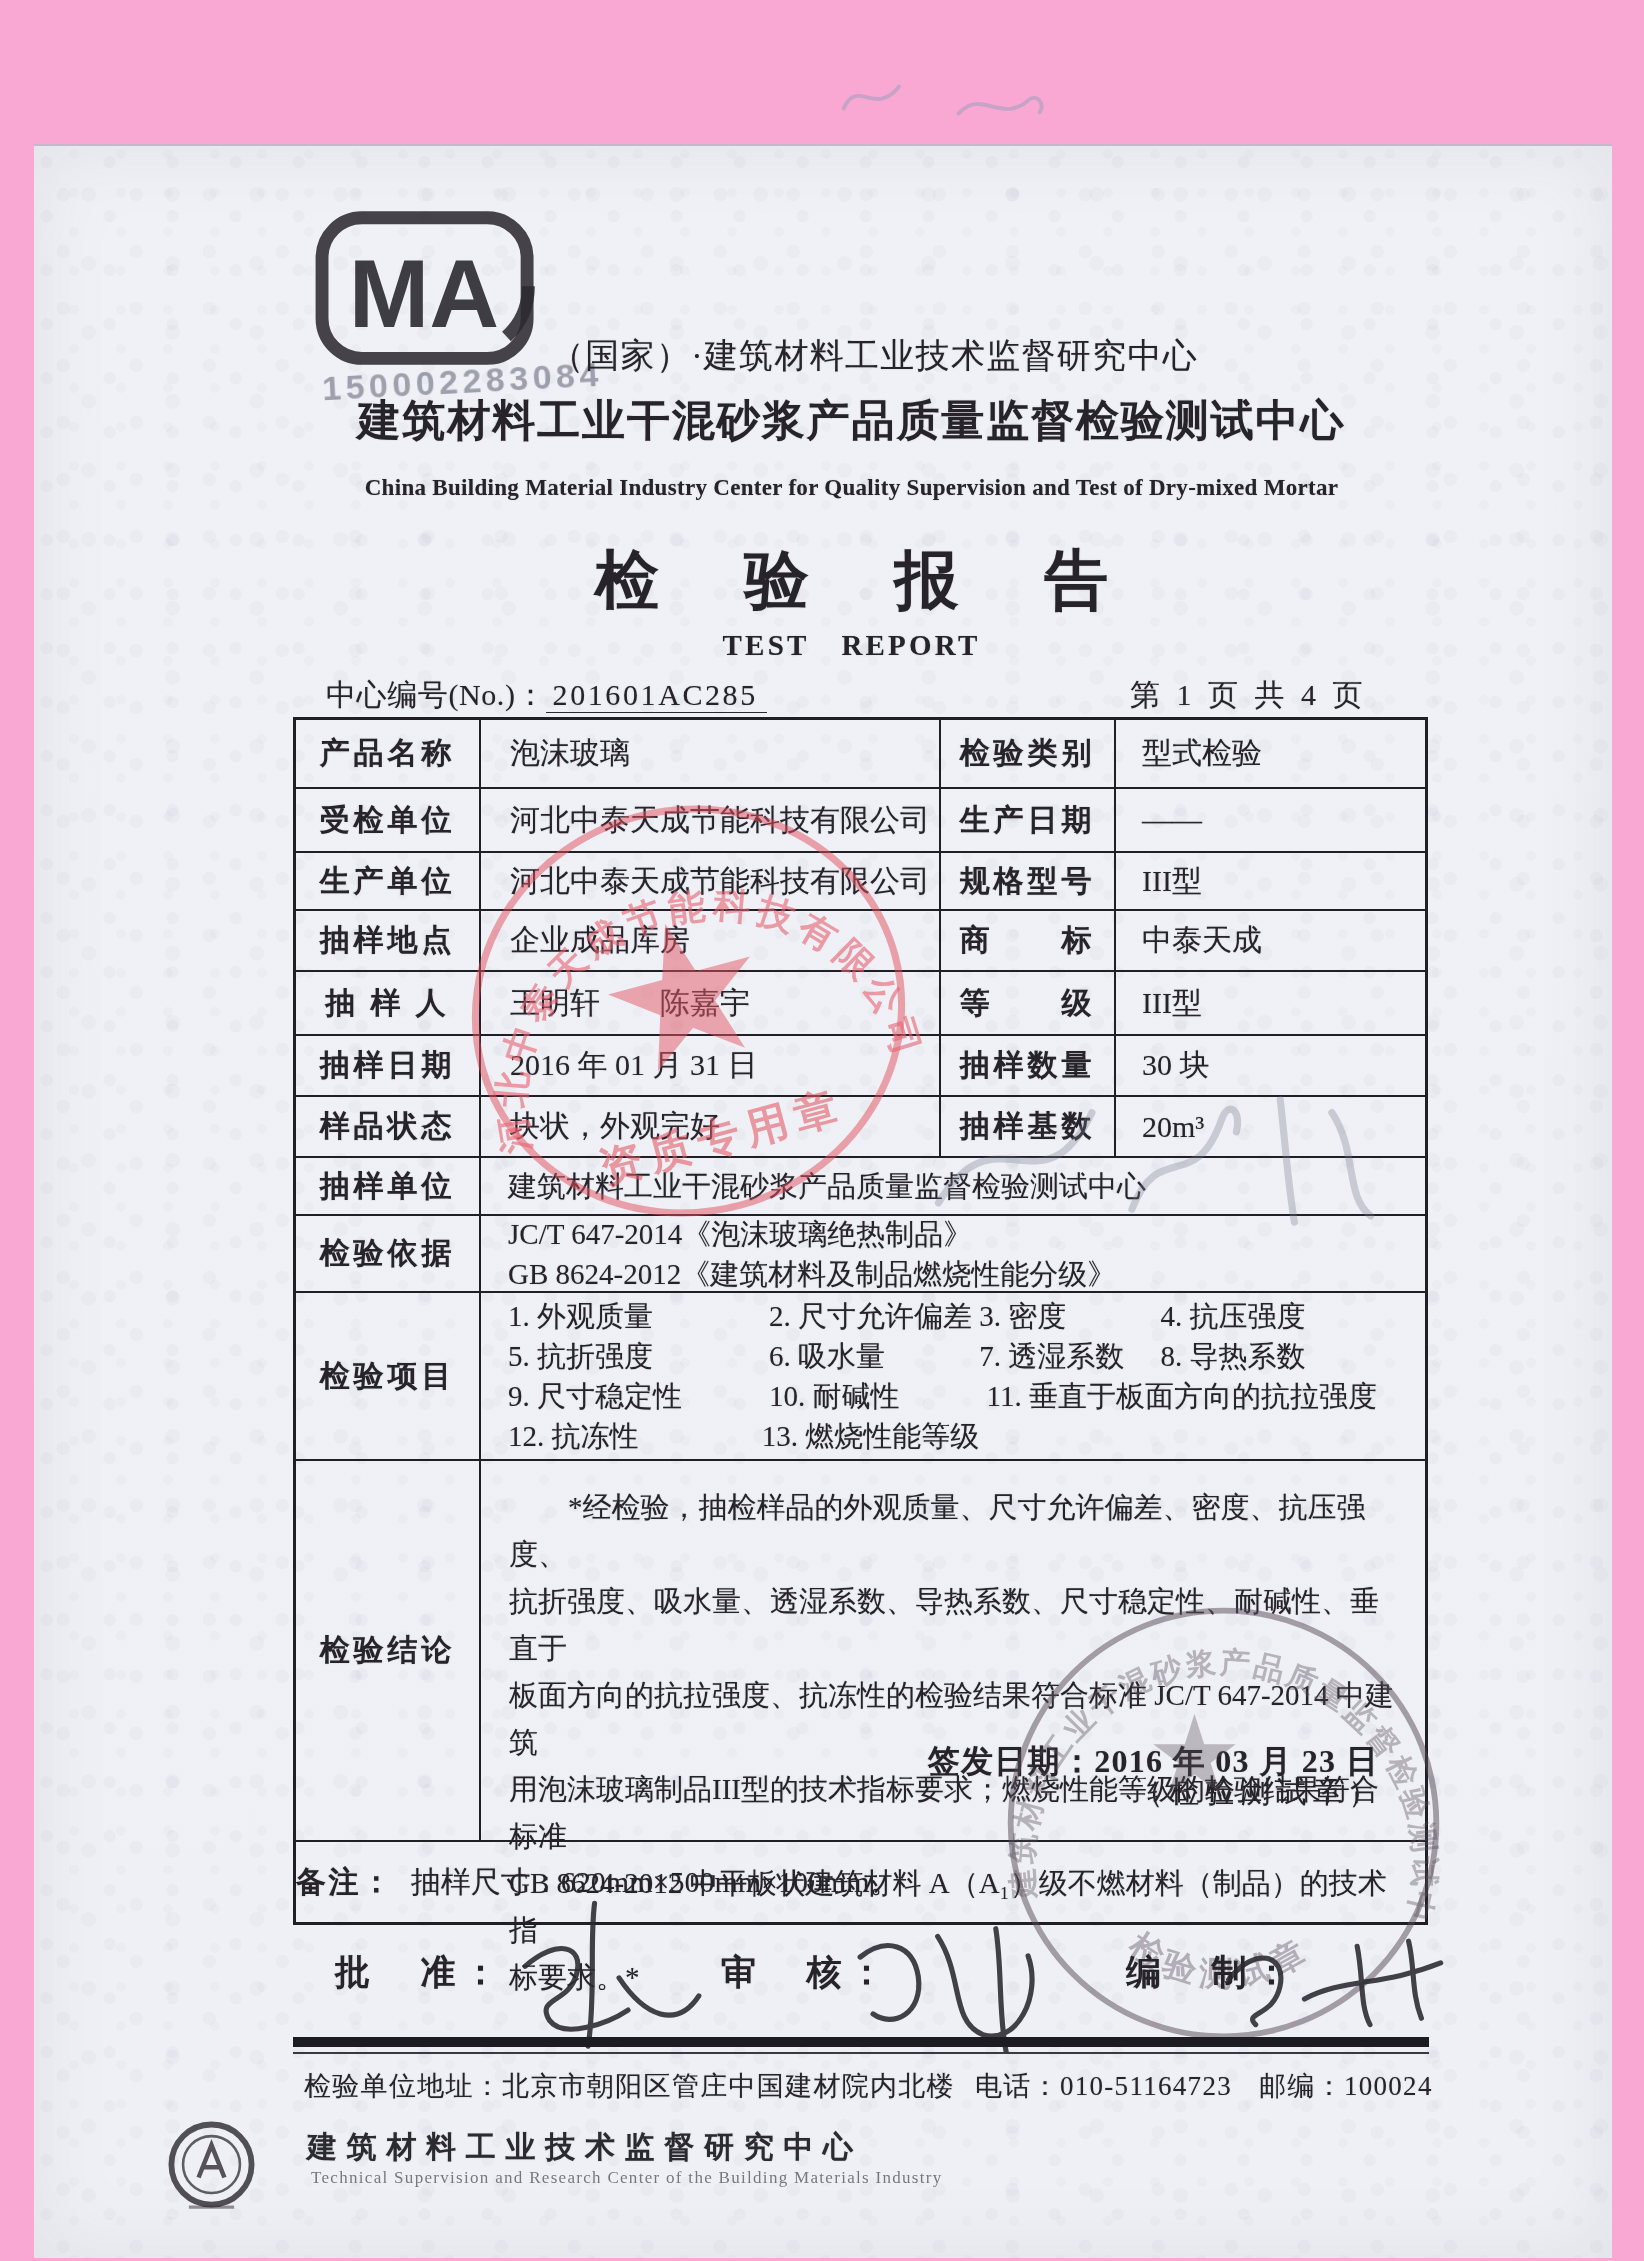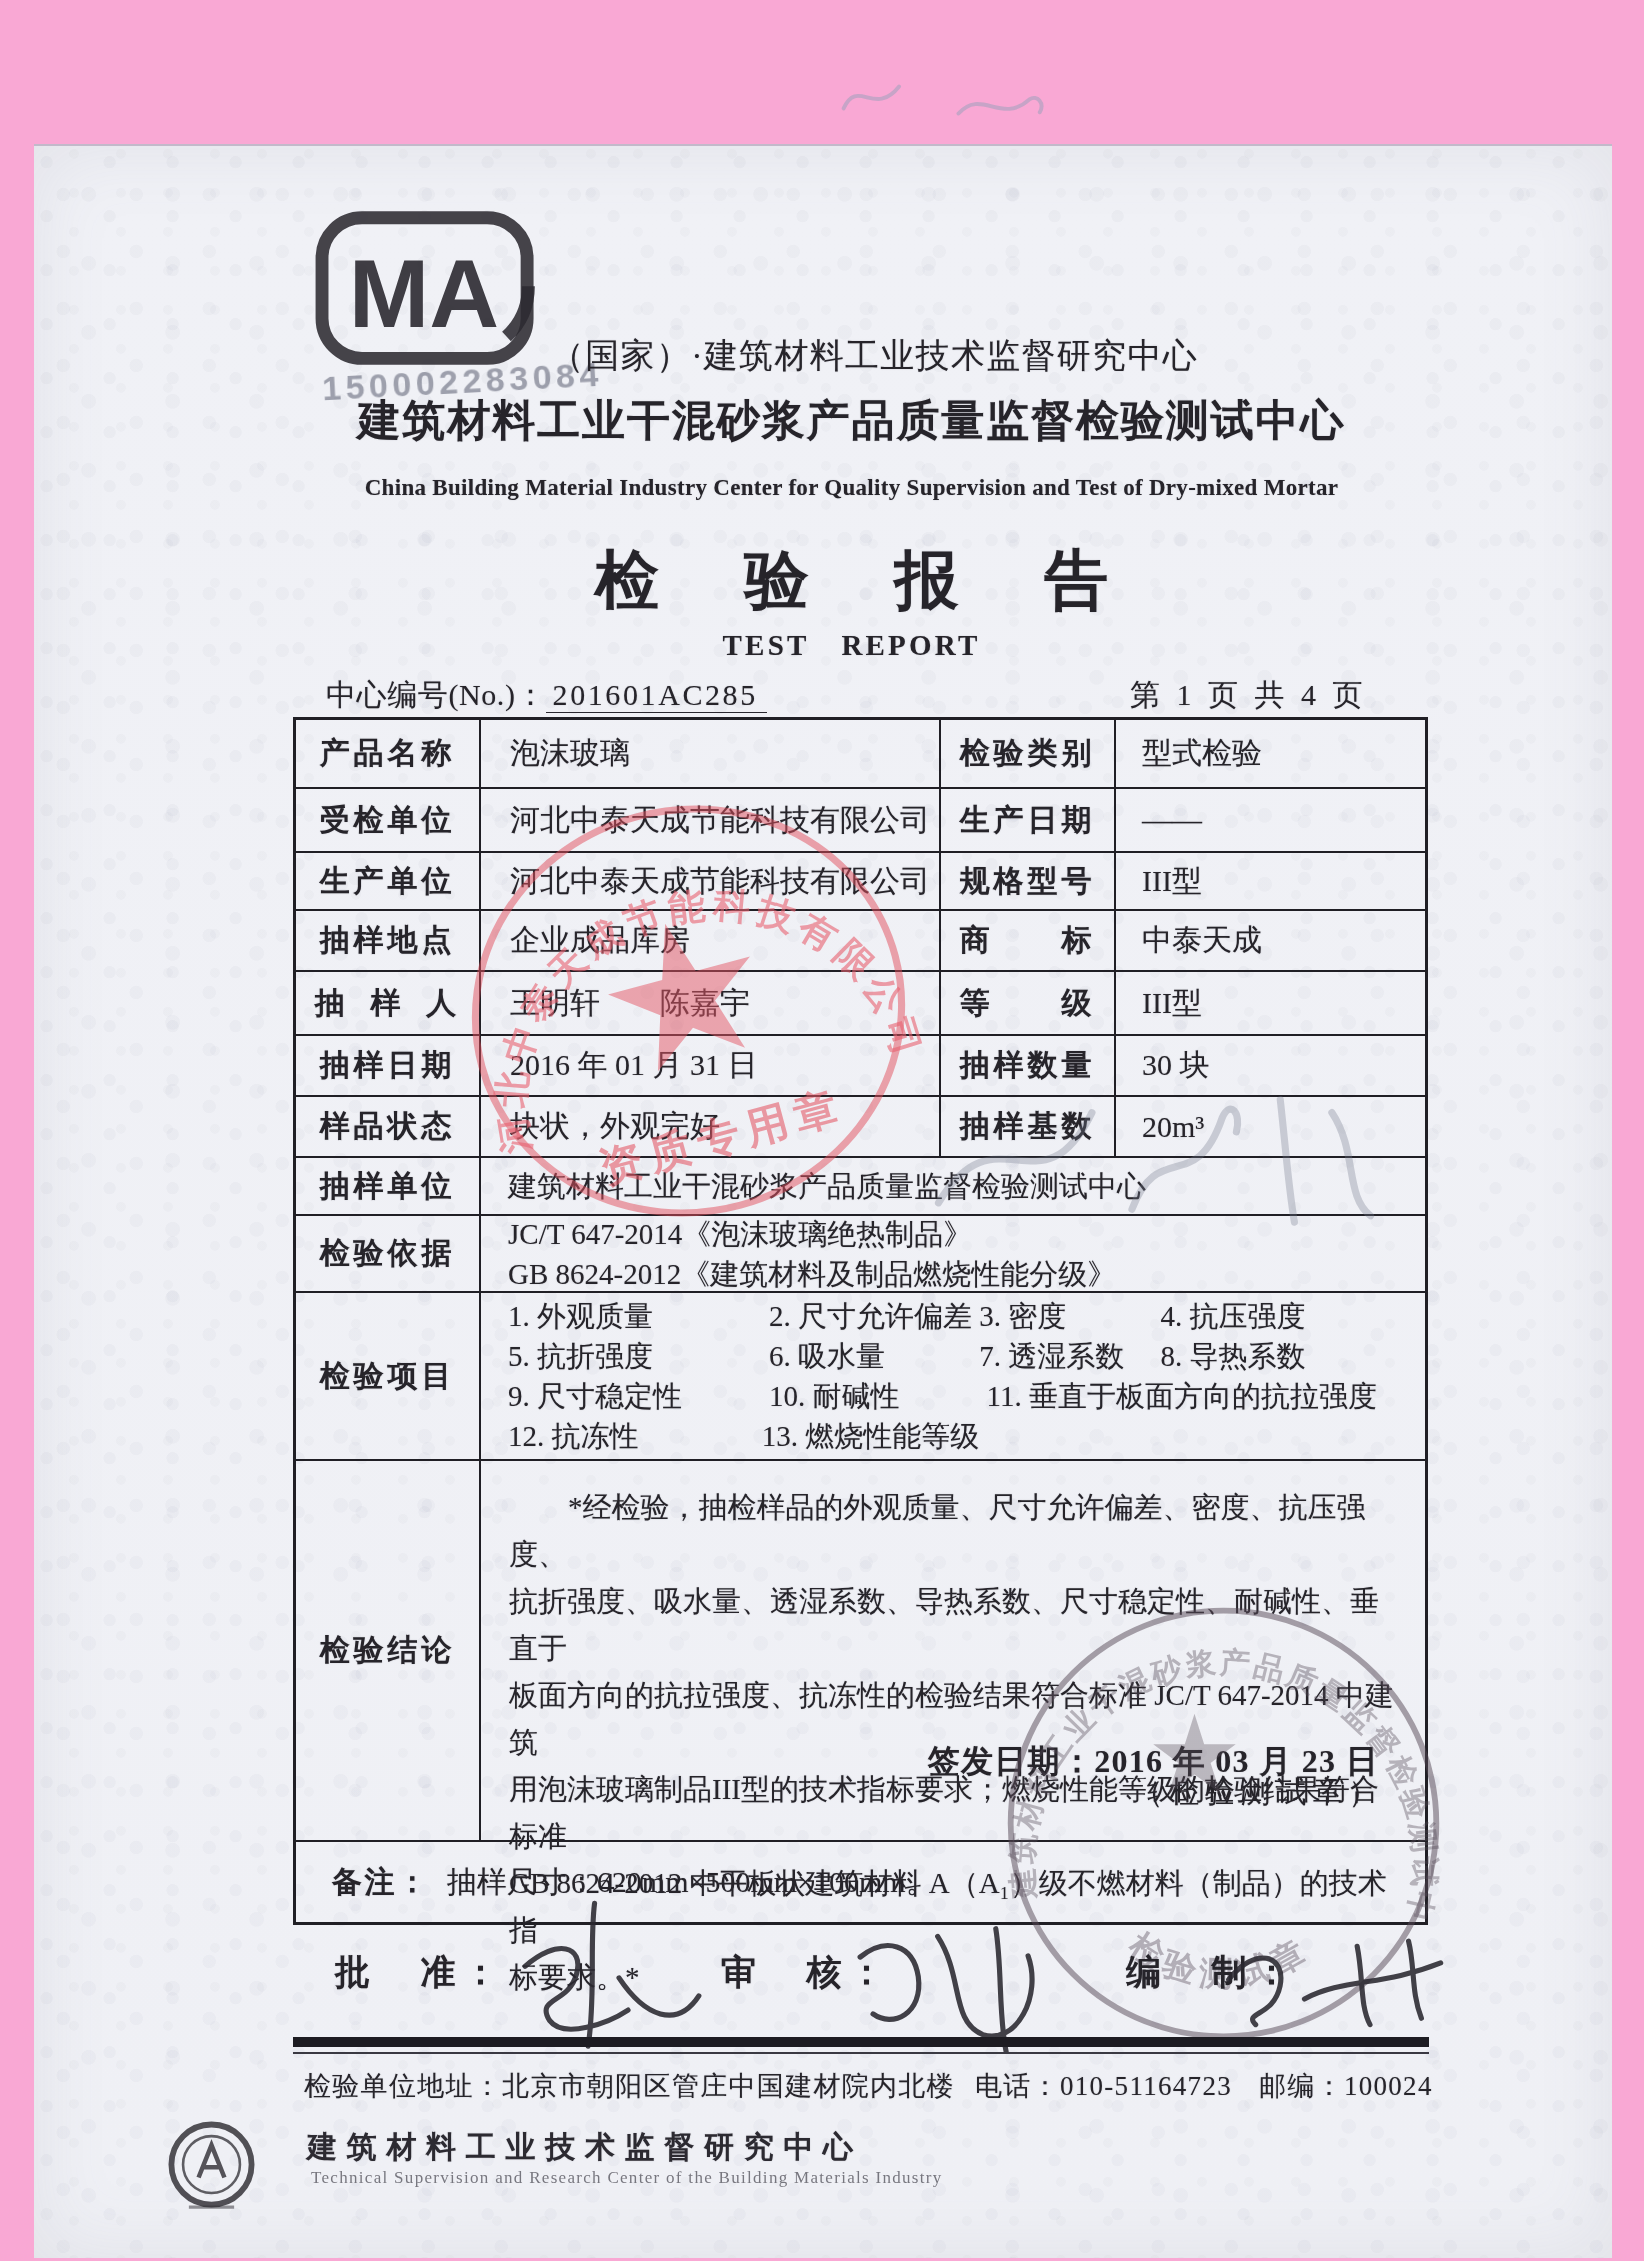--- a/index.html
+++ b/index.html
@@ -35,34 +35,34 @@
   .report-line{position:absolute;left:326px;top:675px;font-size:30px;letter-spacing:0.6px;}
   .report-line .no-value{letter-spacing:2.6px;border-bottom:1.9px solid #2a2830;padding:0 9px 1.3px 6.4px;}
   .pagination{position:absolute;left:1130px;top:675px;font-size:30px;letter-spacing:4.5px;}
 
   .tbl{position:absolute;left:293px;top:717px;width:1135px;height:1208px;
     border:3.9px solid #201f25;display:flex;flex-direction:column;}
   .tr{display:flex;flex:none;border-top:2.6px solid #201f25;}
   .tr.first{border-top:none;}
   .c{display:flex;align-items:center;}
   .c1{width:183px;justify-content:center;flex:none;
-    font-family:Liberation Mono, monospace;font-weight:600;font-size:30px;letter-spacing:3.9px;}
+    font-family:Liberation Serif, serif;font-weight:600;font-size:30px;letter-spacing:3.9px;}
   .c2{width:460px;flex:none;border-left:2.6px solid #201f25;padding-left:29px;font-size:30px;}
   .c3{width:175px;flex:none;border-left:2.6px solid #201f25;justify-content:center;
     font-family:"Liberation Sans","DejaVu Sans",sans-serif;font-weight:600;font-size:30px;letter-spacing:3.9px;}
   .c4{flex:1;border-left:2.6px solid #201f25;padding-left:26px;font-size:30px;}
   .cw{flex:1;border-left:2.6px solid #201f25;padding-left:27px;font-size:29px;
     display:flex;flex-direction:column;justify-content:center;}
   .cw div{line-height:40px;white-space:pre;}
   .concl{flex:1;border-left:2.6px solid #201f25;position:relative;padding:23px 26px 0 28px;font-size:29px;}
   .concl .ln{line-height:47px;}
   .concl .ln.indent{text-indent:59px;}
   .sign-date{position:absolute;right:46px;top:259px;font-size:32px;font-weight:600;letter-spacing:1.3px;margin-top:20px;}
   .seal-note{position:absolute;right:41px;top:311px;font-size:30px;letter-spacing:5.8px;}
-  .remark-cell{flex:1;display:flex;align-items:center;padding-left:36px;font-size:30px;}
+  .remark-cell{flex:1;display:flex;align-items:center;font-size:30px;}
   .remark-cell .lbl{font-family:"Liberation Sans","DejaVu Sans",sans-serif;font-weight:600;letter-spacing:2.6px;margin-right:17px;}
 
   .sigrow{position:absolute;top:1949px;left:0;width:1645px;height:77px;
     font-family:"Liberation Sans","DejaVu Sans",sans-serif;font-weight:600;font-size:35px;letter-spacing:7.7px;}
   .rule-thick{position:absolute;left:293px;top:2037px;width:1136px;height:9.7px;background:#1d1c22;}
   .rule-thin{position:absolute;left:293px;top:2052px;width:1136px;height:1.9px;background:#3a3942;}
   .addr-row{position:absolute;top:2068px;left:0;width:1645px;font-size:27px;font-weight:500;letter-spacing:1.3px;}
   .footer-cn{position:absolute;left:307px;top:2127px;font-family:"Liberation Sans","DejaVu Sans",sans-serif;
     font-weight:700;font-size:30px;letter-spacing:9.7px;color:#2c2a31;}
   .footer-en{position:absolute;left:311px;top:2168px;font-size:17px;letter-spacing:1.3px;

